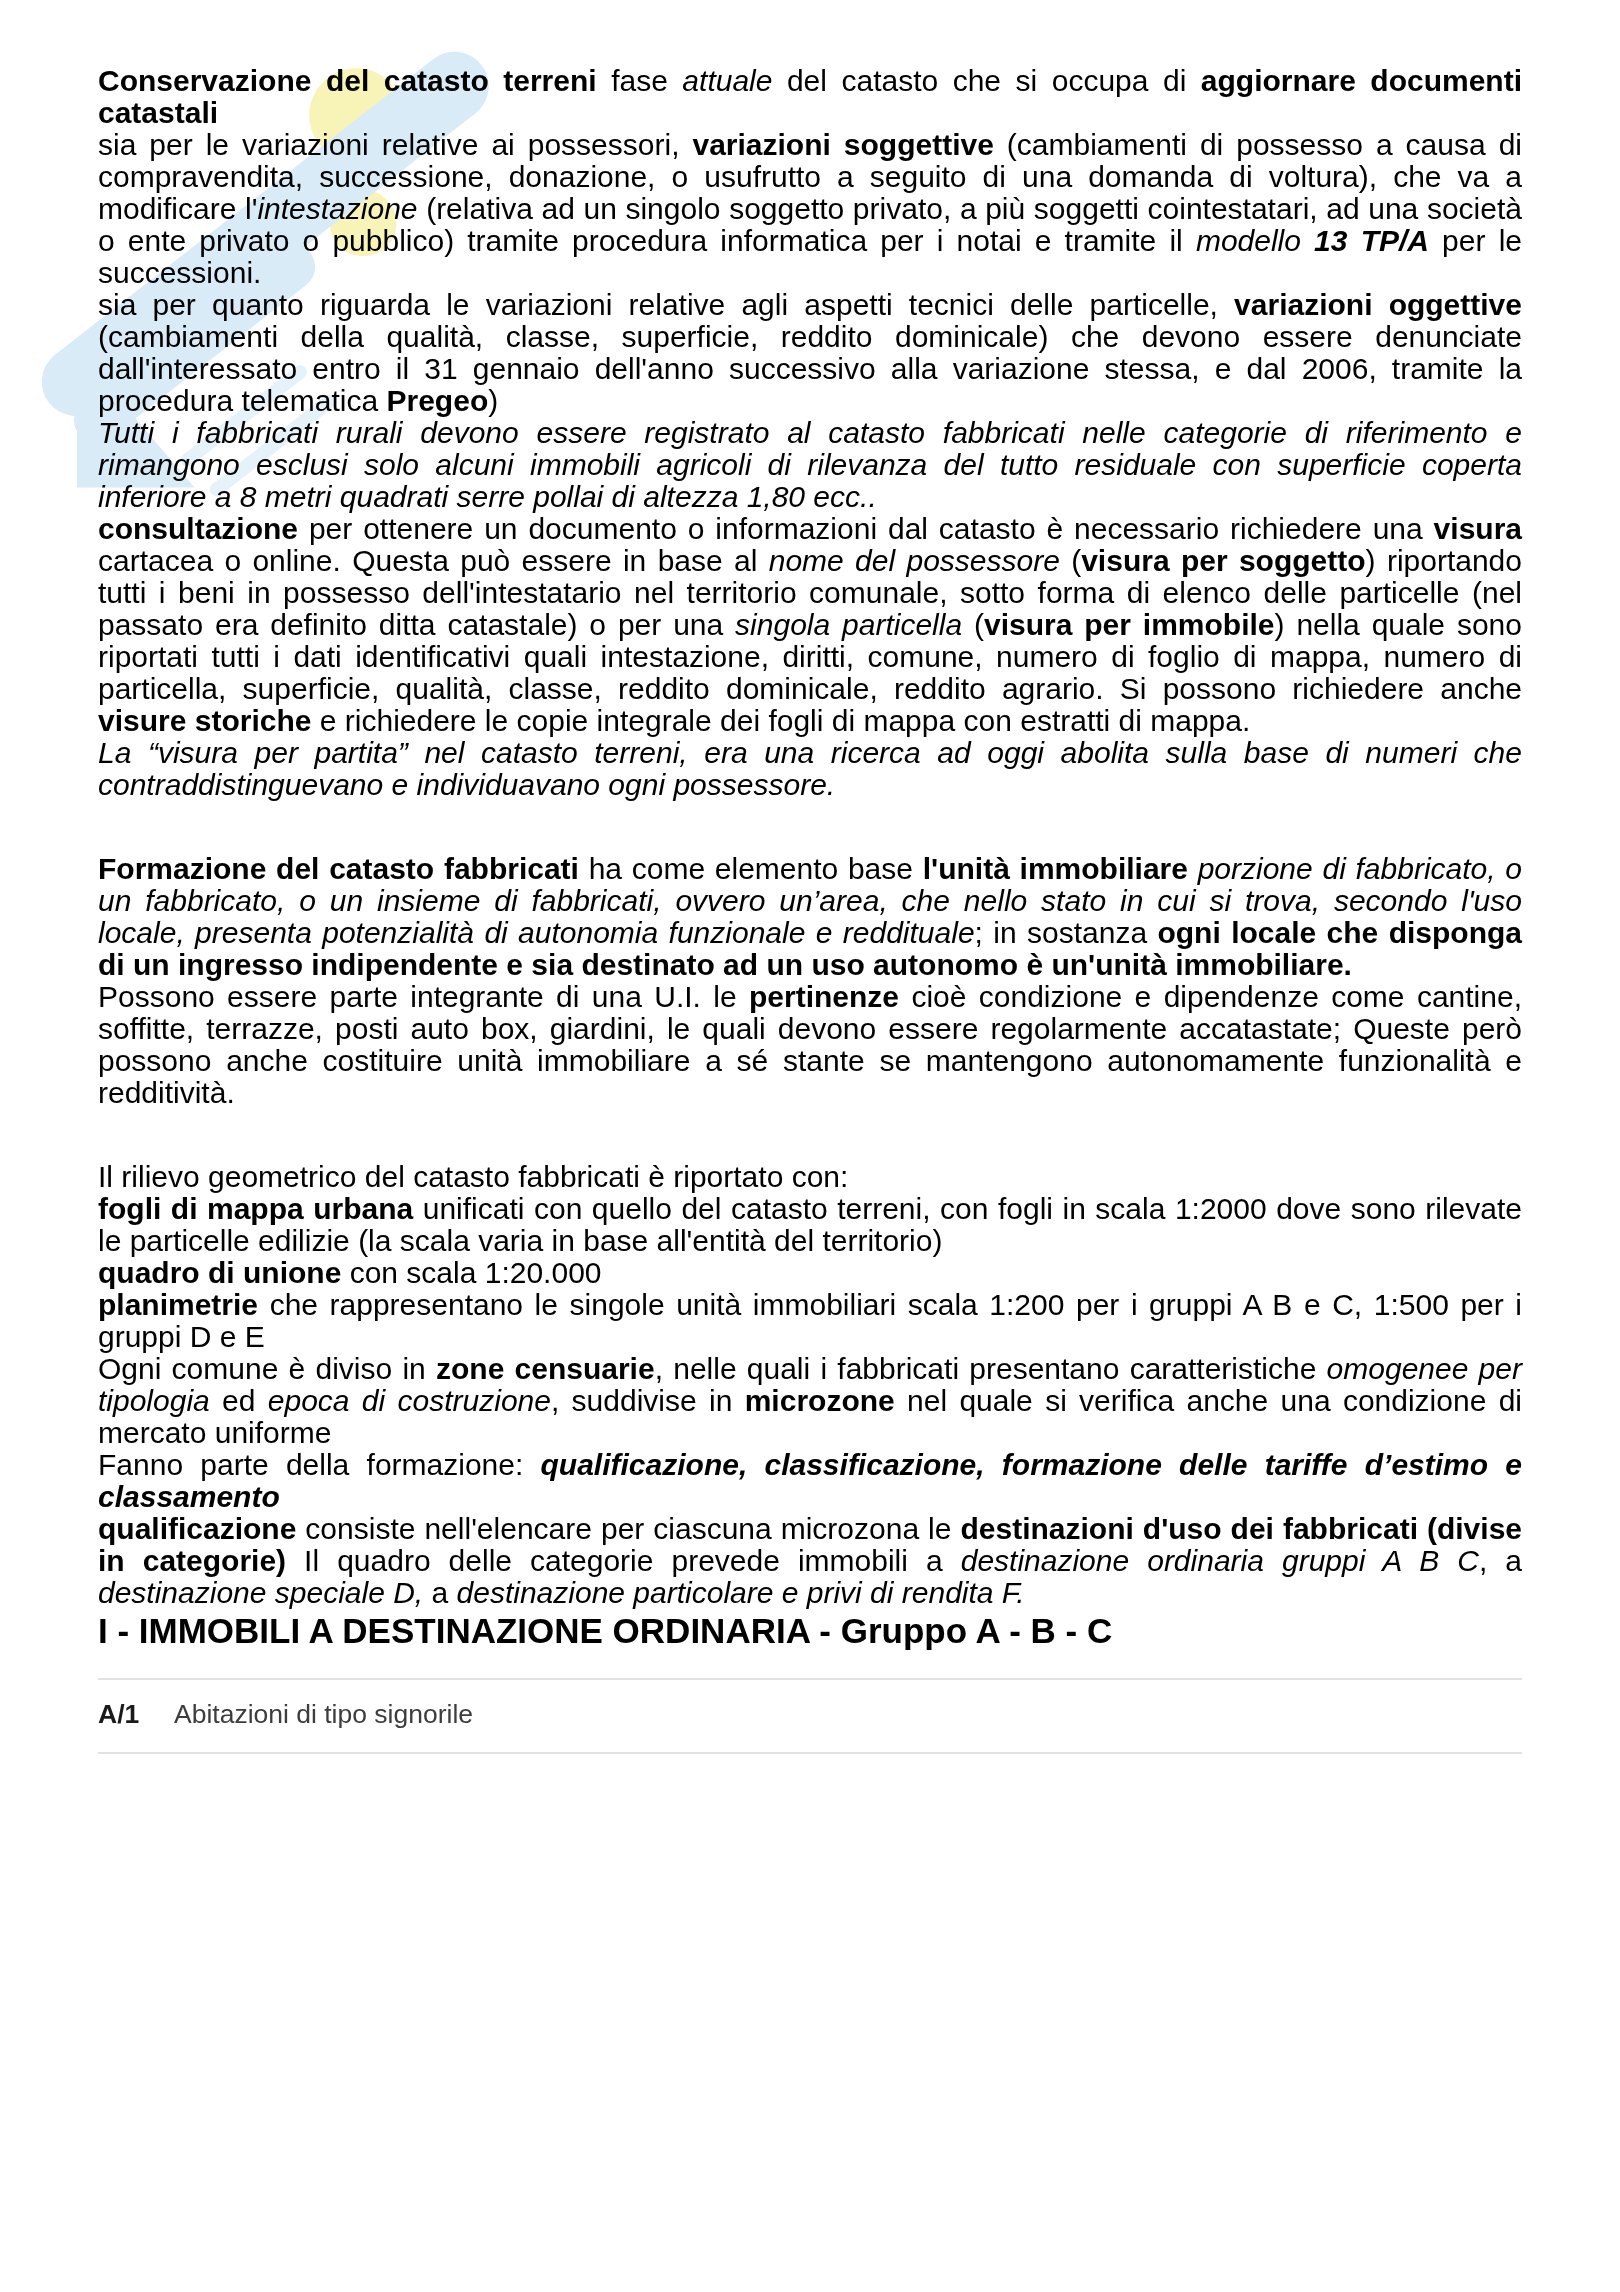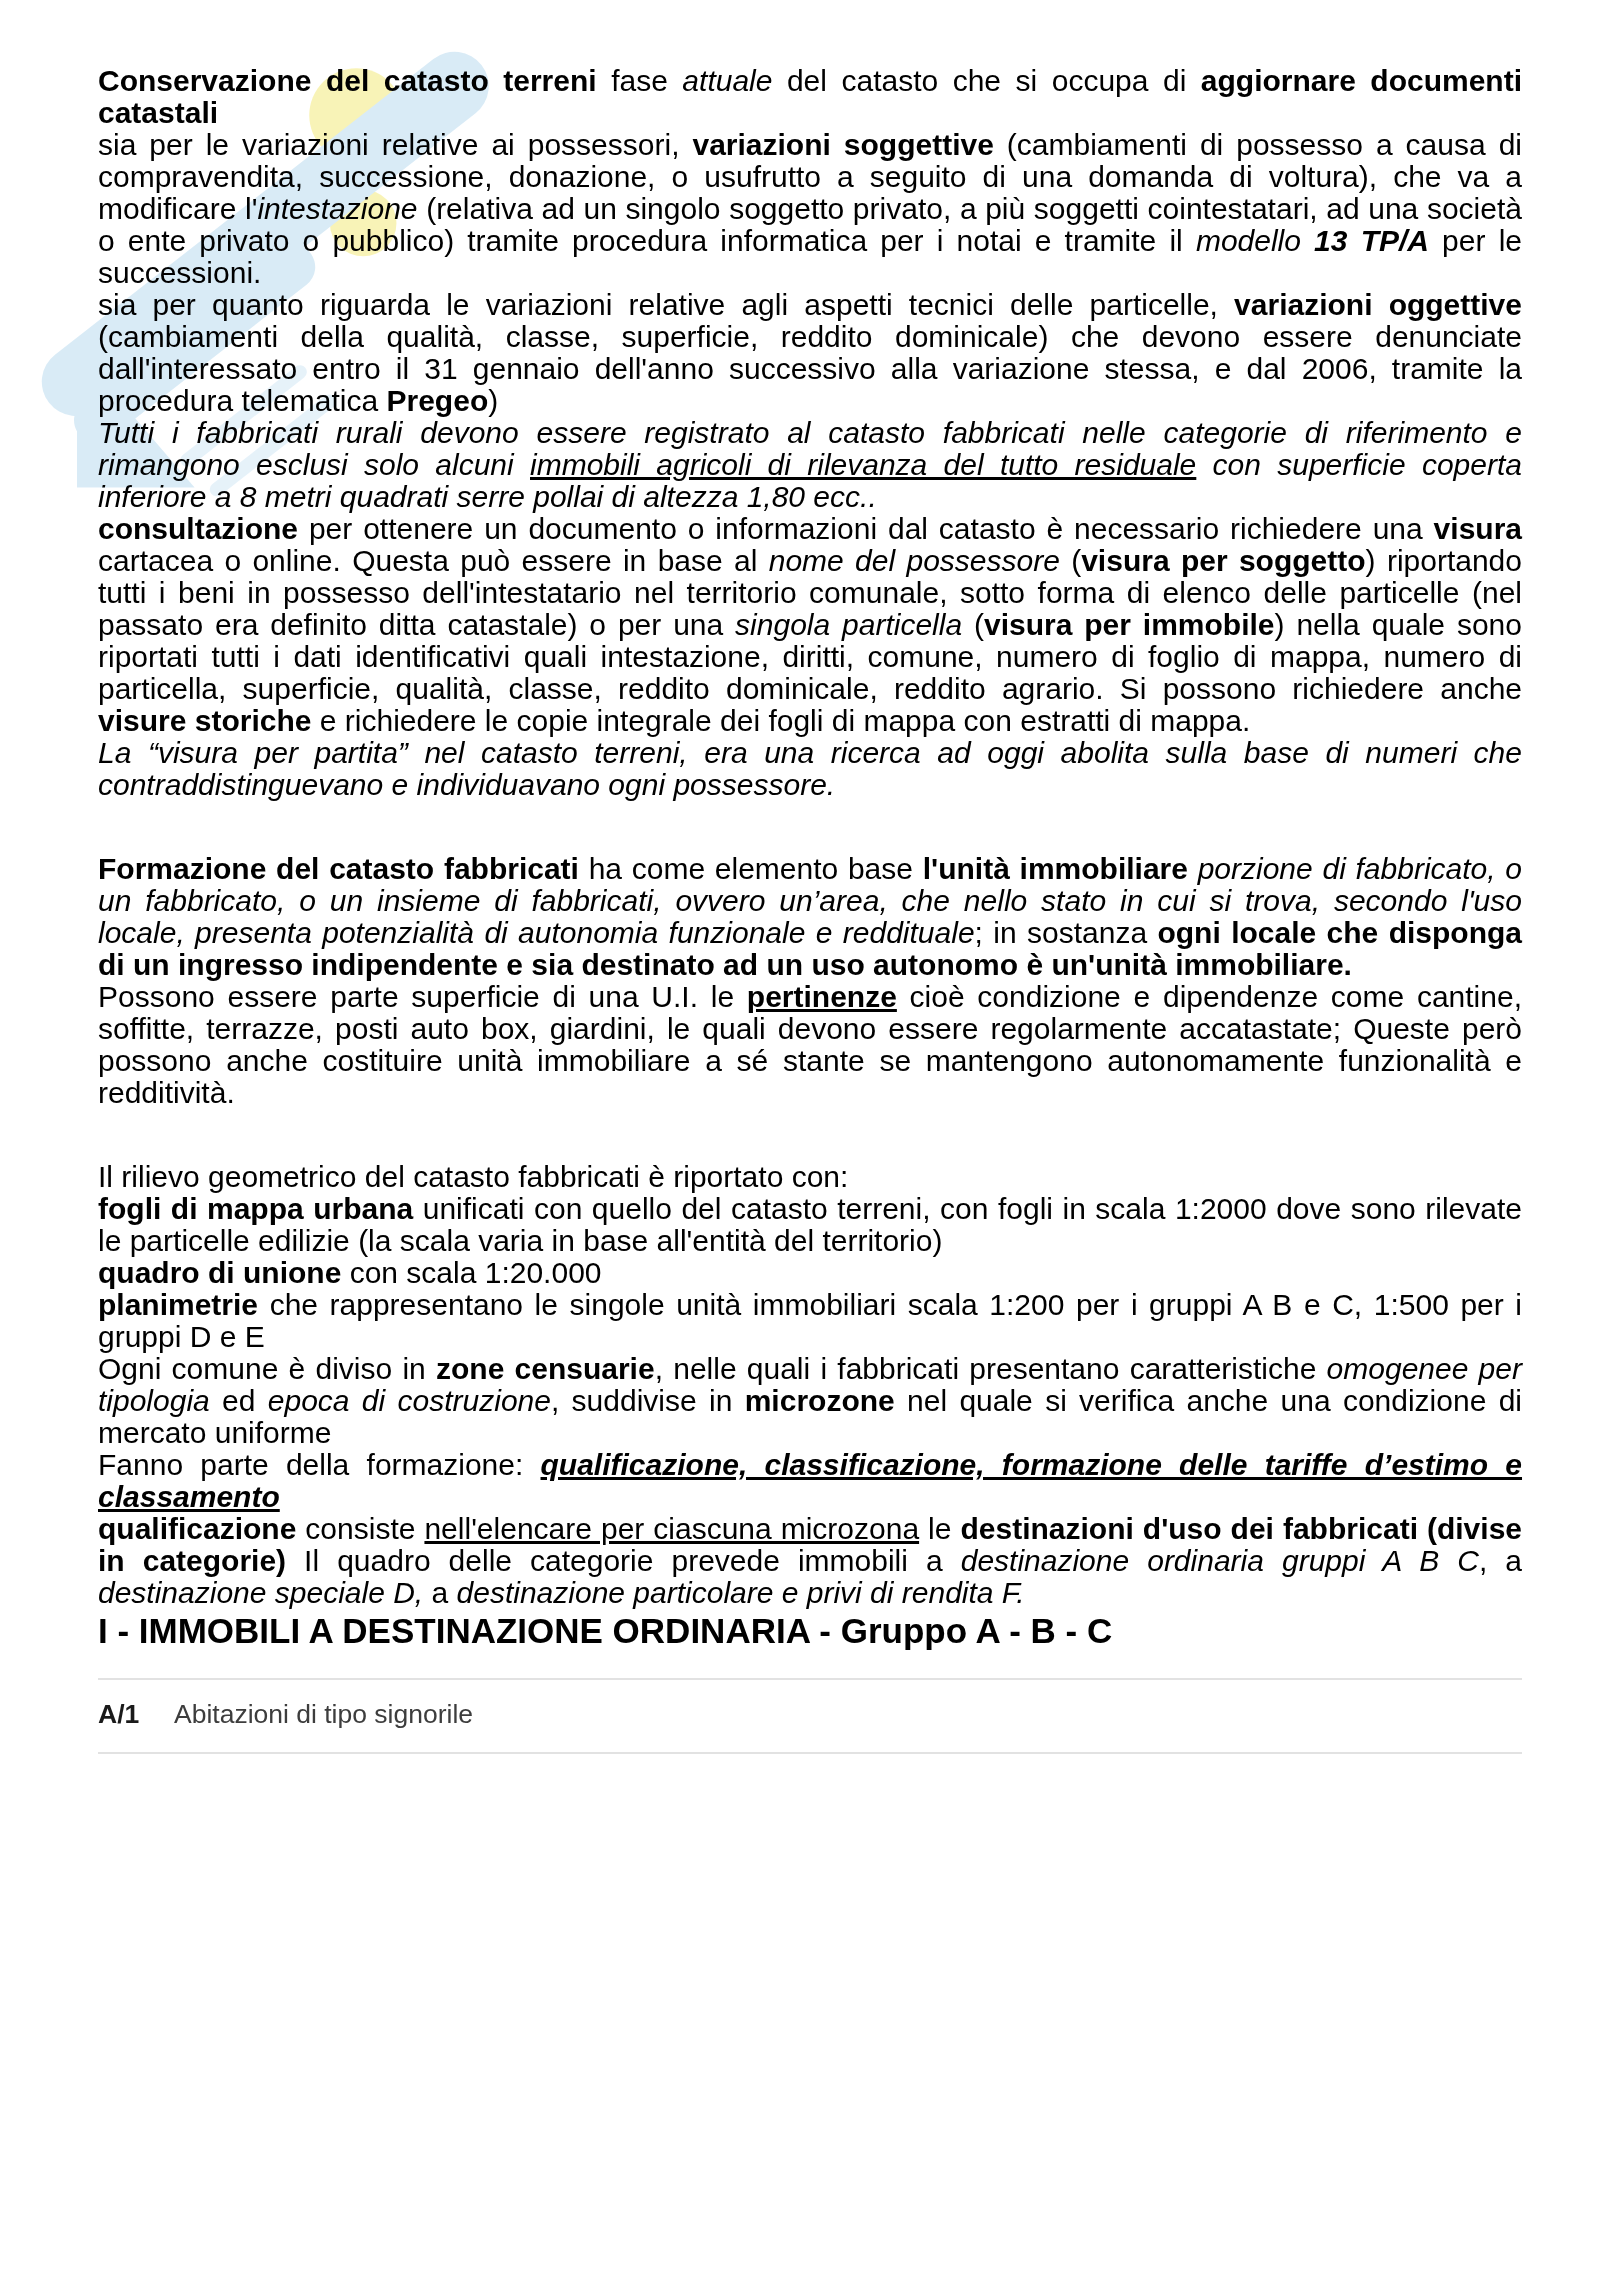--- a/index.html
+++ b/index.html
@@ -28,21 +28,21 @@
   p.para {
     margin: 0;
     font-size: 30px;
     line-height: 32px;
     text-align: justify;
     color: #000000;
   }
   p.para.sp { margin-top: 52px; }
   .b { font-weight: 700; }
   .i { font-style: italic; }
-  .u { text-decoration: underline; }
+  .u { }
   h1.doc-title {
     font-size: 40px;
     line-height: 47px;
     font-weight: 700;
     margin: 61px 0 5.9px 0;
     color: #000000;
   }
   h2.doc-subtitle {
     font-size: 35px;
     line-height: 43px;
@@ -100,21 +100,21 @@
   <div class="content">
 
     <p class="para"><span class="b">Conservazione del catasto terreni</span><span> fase </span><span class="i">attuale</span><span> del catasto che si occupa di </span><span class="b">aggiornare documenti catastali</span></p>
     <p class="para"><span>sia per le variazioni relative ai possessori, </span><span class="b">variazioni soggettive</span><span> (cambiamenti di possesso a causa di compravendita, successione, donazione, o usufrutto a seguito di una domanda di voltura), che va a modificare l'</span><span class="i">intestazione</span><span> (relativa ad un singolo soggetto privato, a più soggetti cointestatari, ad una società o ente privato o pubblico) tramite procedura informatica per i notai e tramite il </span><span class="i">modello </span><span class="b i">13 TP/A</span><span> per le successioni.</span></p>
     <p class="para"><span>sia per quanto riguarda le variazioni relative agli aspetti tecnici delle particelle, </span><span class="b">variazioni oggettive</span><span> (cambiamenti della qualità, classe, superficie, reddito dominicale) che devono essere denunciate dall'interessato entro il 31 gennaio dell'anno successivo alla variazione stessa, e dal 2006, tramite la procedura telematica </span><span class="b">Pregeo</span><span>)</span></p>
     <p class="para"><span class="i">Tutti i fabbricati rurali devono essere registrato al catasto fabbricati nelle categorie di riferimento e rimangono esclusi solo alcuni </span><span class="i u">immobili agricoli di rilevanza del tutto residuale</span><span class="i"> con superficie coperta inferiore a 8 metri quadrati serre pollai di altezza 1,80 ecc..</span></p>
     <p class="para"><span class="b">consultazione</span><span> per ottenere un documento o informazioni dal catasto è necessario richiedere una </span><span class="b">visura</span><span> cartacea o online. Questa può essere in base al </span><span class="i">nome del possessore</span><span> (</span><span class="b">visura per soggetto</span><span>) riportando tutti i beni in possesso dell'intestatario nel territorio comunale, sotto forma di elenco delle particelle (nel passato era definito ditta catastale) o per una </span><span class="i">singola particella</span><span> (</span><span class="b">visura per immobile</span><span>) nella quale sono riportati tutti i dati identificativi quali intestazione, diritti, comune, numero di foglio di mappa, numero di particella, superficie, qualità, classe, reddito dominicale, reddito agrario. Si possono richiedere anche </span><span class="b">visure storiche</span><span> e richiedere le copie integrale dei fogli di mappa con estratti di mappa.</span></p>
     <p class="para"><span class="i">La “visura per partita” nel catasto terreni, era una ricerca ad oggi abolita sulla base di numeri che contraddistinguevano e individuavano ogni possessore.</span></p>
 
     <p class="para sp"><span class="b">Formazione del catasto fabbricati</span><span> ha come elemento base </span><span class="b">l'unità immobiliare</span><span> </span><span class="i">porzione di fabbricato, o un fabbricato, o un insieme di fabbricati, ovvero un’area, che nello stato in cui si trova, secondo l'uso locale, presenta potenzialità di autonomia funzionale e reddituale</span><span>; in sostanza </span><span class="b">ogni locale che disponga di un ingresso indipendente e sia destinato ad un uso autonomo è un'unità immobiliare.</span></p>
-    <p class="para"><span>Possono essere parte superficie di una U.I. le </span><span class="b u">pertinenze</span><span> cioè condizione e dipendenze come cantine, soffitte, terrazze, posti auto box, giardini, le quali devono essere regolarmente accatastate; Queste però possono anche costituire unità immobiliare a sé stante se mantengono autonomamente funzionalità e redditività.</span></p>
+    <p class="para"><span>Possono essere parte integrante di una U.I. le </span><span class="b u">pertinenze</span><span> cioè condizione e dipendenze come cantine, soffitte, terrazze, posti auto box, giardini, le quali devono essere regolarmente accatastate; Queste però possono anche costituire unità immobiliare a sé stante se mantengono autonomamente funzionalità e redditività.</span></p>
 
     <p class="para sp"><span>Il rilievo geometrico del catasto fabbricati è riportato con:</span></p>
     <p class="para"><span class="b">fogli di mappa urbana</span><span> unificati con quello del catasto terreni, con fogli in scala 1:2000 dove sono rilevate le particelle edilizie (la scala varia in base all'entità del territorio)</span></p>
     <p class="para"><span class="b">quadro di unione</span><span> con scala 1:20.000</span></p>
     <p class="para"><span class="b">planimetrie</span><span> che rappresentano le singole unità immobiliari scala 1:200 per i gruppi A B e C, 1:500 per i gruppi D e E</span></p>
     <p class="para"><span>Ogni comune è diviso in </span><span class="b">zone censuarie</span><span>, nelle quali i fabbricati presentano caratteristiche </span><span class="i">omogenee per tipologia</span><span> ed </span><span class="i">epoca di costruzione</span><span>, suddivise in </span><span class="b">microzone</span><span> nel quale si verifica anche una condizione di mercato uniforme</span></p>
     <p class="para"><span>Fanno parte della formazione: </span><span class="b i u">qualificazione, classificazione, formazione delle tariffe d’estimo e classamento</span></p>
     <p class="para"><span class="b">qualificazione</span><span> consiste </span><span class="u">nell'elencare per ciascuna microzona</span><span> le </span><span class="b">destinazioni d'uso dei fabbricati (divise in categorie)</span><span> Il quadro delle categorie prevede immobili a </span><span class="i">destinazione ordinaria gruppi A B C</span><span>, a </span><span class="i">destinazione speciale D,</span><span> a </span><span class="i">destinazione particolare e privi di rendita F.</span></p>
 
     <h2 class="doc-subtitle">I - IMMOBILI A DESTINAZIONE ORDINARIA - Gruppo A - B - C</h2>

